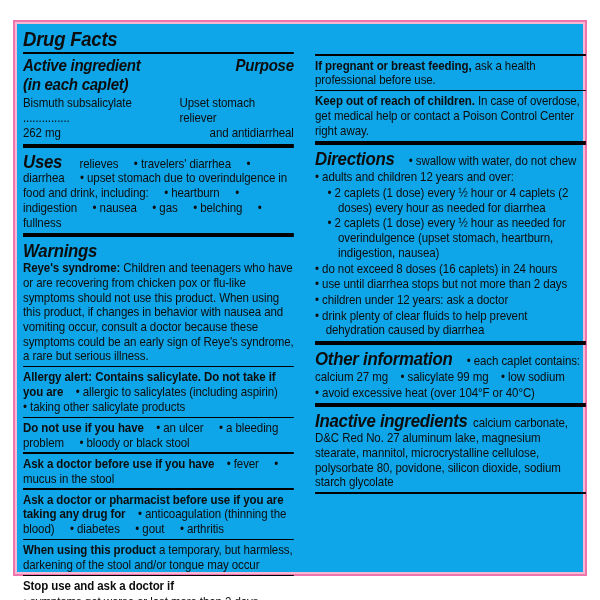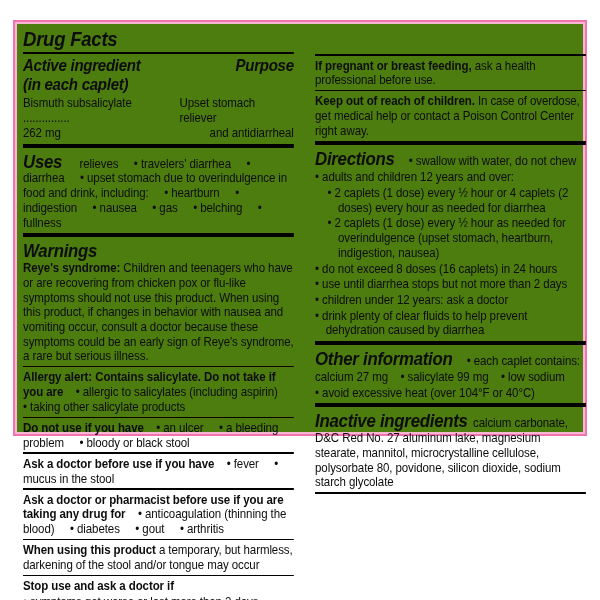--- a/index.html
+++ b/index.html
@@ -3,25 +3,25 @@
 <meta charset="utf-8">
 <style>
   html,body{margin:0;padding:0;}
   body{
     width:600px;height:600px;background:#ffffff;
     font-family:"Liberation Sans", sans-serif;
     color:#0d0d0d;
     position:relative;overflow:hidden;
   }
   .label{
-    position:absolute;left:13px;top:20px;width:574px;height:416px;
+    position:absolute;left:13px;top:20px;width:574px;height:556px;
     box-sizing:border-box;
     border:2px solid #ee74ae;
     box-shadow:inset 0 0 0 2px #f8b7d3;
-    background:#4d7c0f;
+    background:#0ea5e9;
     padding-left:44px;
   }
   .content{
     position:absolute;left:8px;top:4px;width:636px;
     transform:scaleX(0.885);transform-origin:0 0;
     display:flex;gap:24px;
     font-size:13px;line-height:1.13;
     letter-spacing:-0.1px;
   }
   .col{width:306px;}

